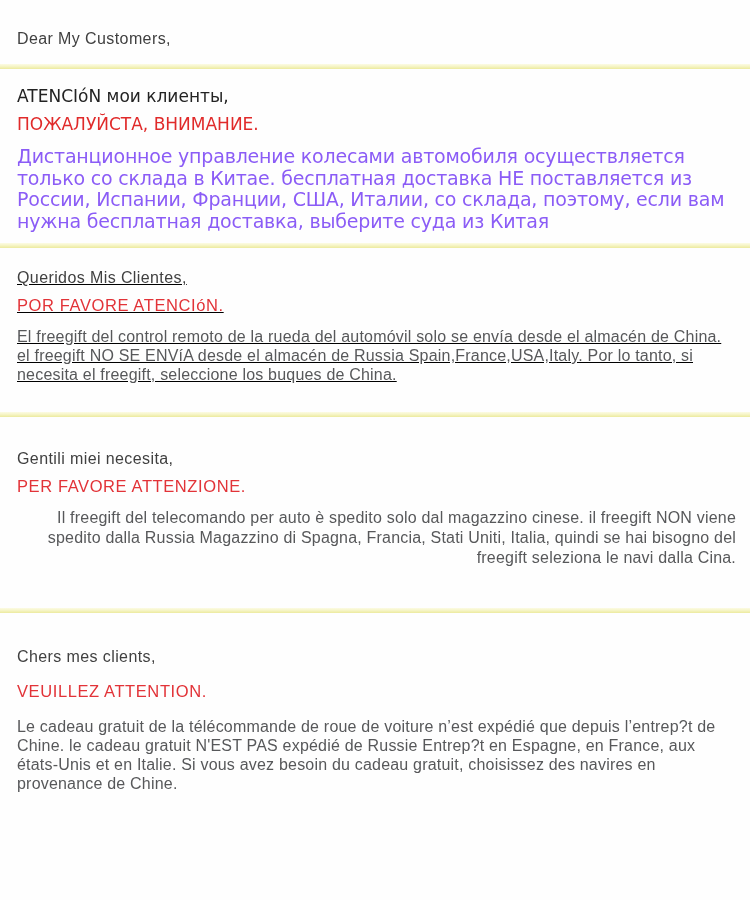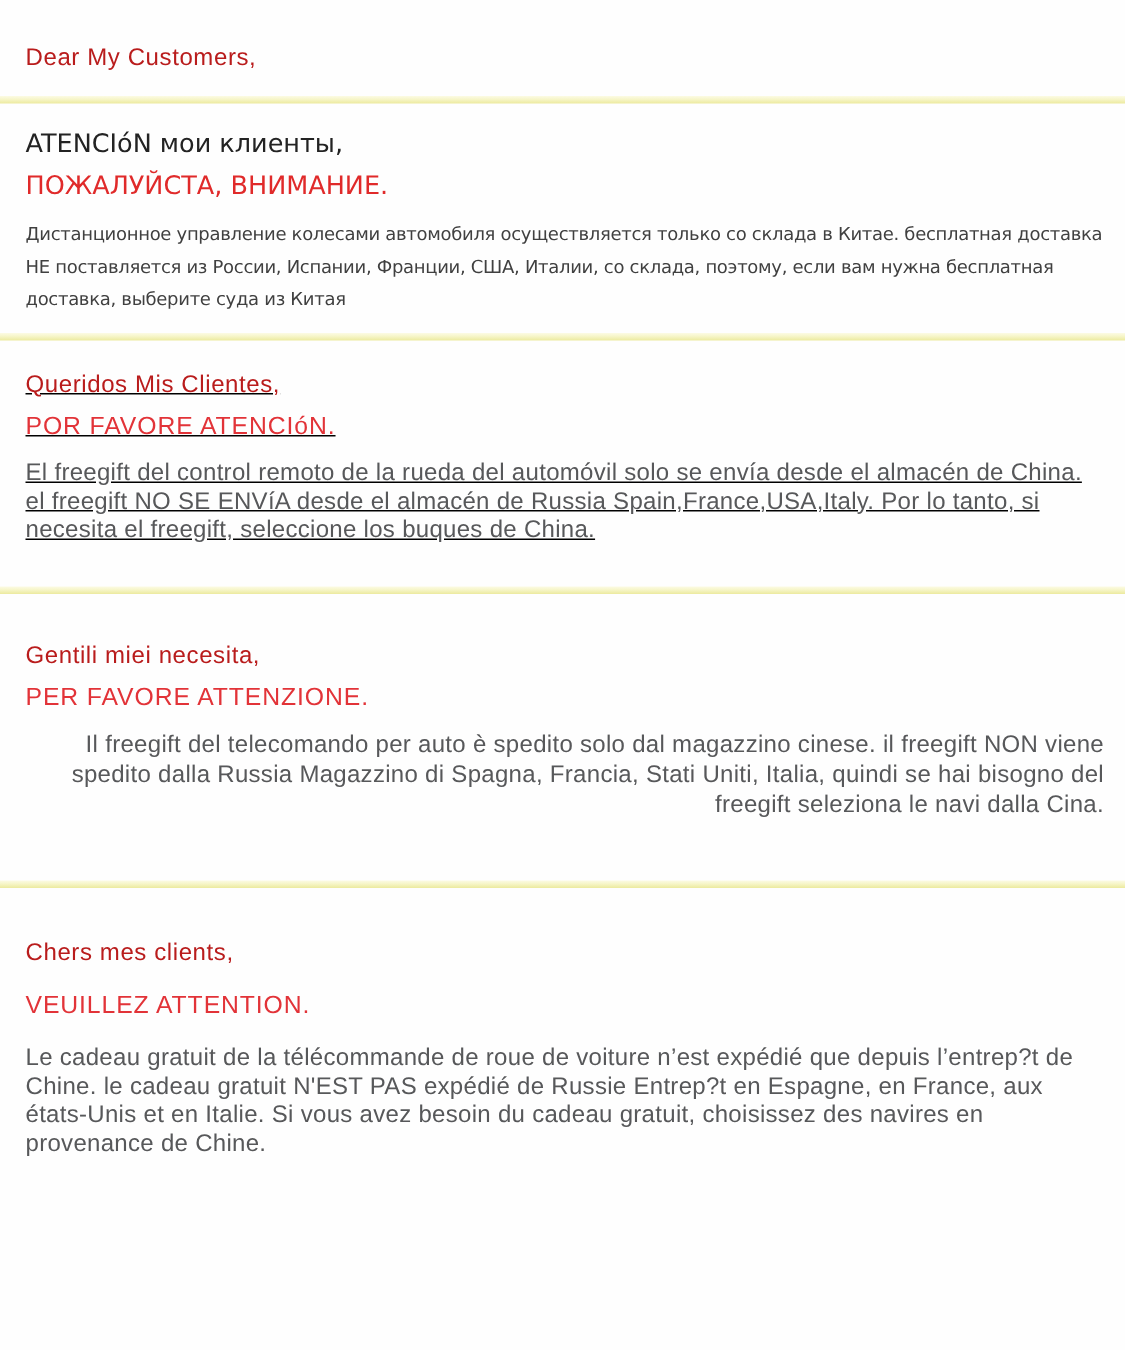--- a/index.html
+++ b/index.html
@@ -11,21 +11,21 @@
     overflow: hidden;
   }
   .notice-section {
     padding-left: 17px;
     padding-right: 14px;
   }
   .greeting {
     font-size: 16px;
     line-height: 18px;
     margin: 0 0 9px 0;
-    color: #b91c1c;
+    color: #404040;
     letter-spacing: 0.4px;
   }
   .attention {
     font-size: 16.5px;
     line-height: 18px;
     margin: 0 0 13px 0;
     color: #e23338;
     letter-spacing: 0.6px;
   }
   .body-text {
@@ -43,21 +43,21 @@
     margin: 0;
   }
   
   .sec-en { padding-top: 30px; }
   .sec-en .body-text { margin-bottom: 0; }
   .div-1 { margin-top: 16px; }
   
   .sec-ru { padding-top: 16px; font-family: "DejaVu Sans", sans-serif; }
   .sec-ru .greeting { font-size: 17px; line-height: 22px; color: #232323; letter-spacing: 0; margin-bottom: 6px; }
   .sec-ru .attention { font-size: 17px; line-height: 22px; letter-spacing: 0; margin-bottom: 11px; color: #e02a2a; }
-  .sec-ru .body-text { font-size: 12px; line-height: 21.5px; color: #404040; letter-spacing: -0.2px; }
+  .sec-ru .body-text { font-size: 19px; line-height: 21.5px; color: #8b5cf6; letter-spacing: -0.2px; }
   .div-2 { margin-top: 11px; }
   
   .sec-es { padding-top: 21px; text-decoration: underline; }
   .div-3 { margin-top: 28px; }
   
   .sec-it { padding-top: 33px; }
   .sec-it .body-text { line-height: 20px; text-align: right; }
   .div-4 { margin-top: 40px; }
   
   .sec-fr { padding-top: 35px; }

